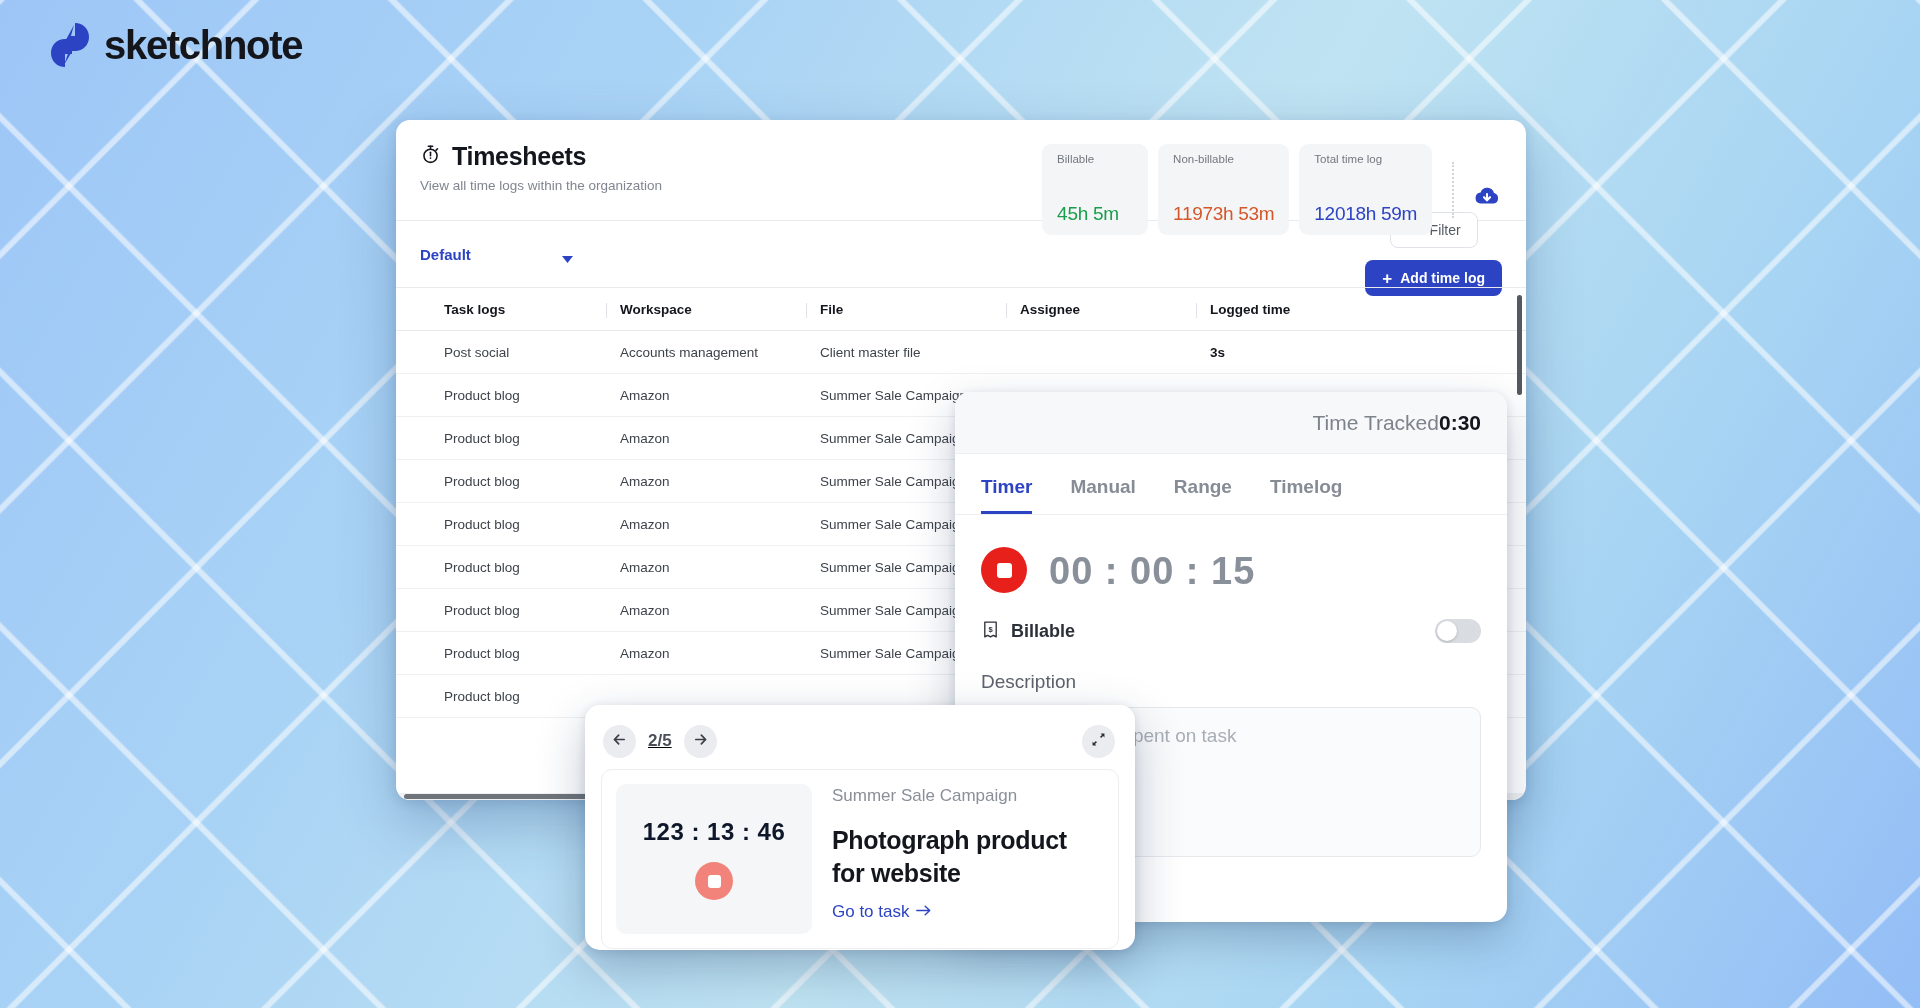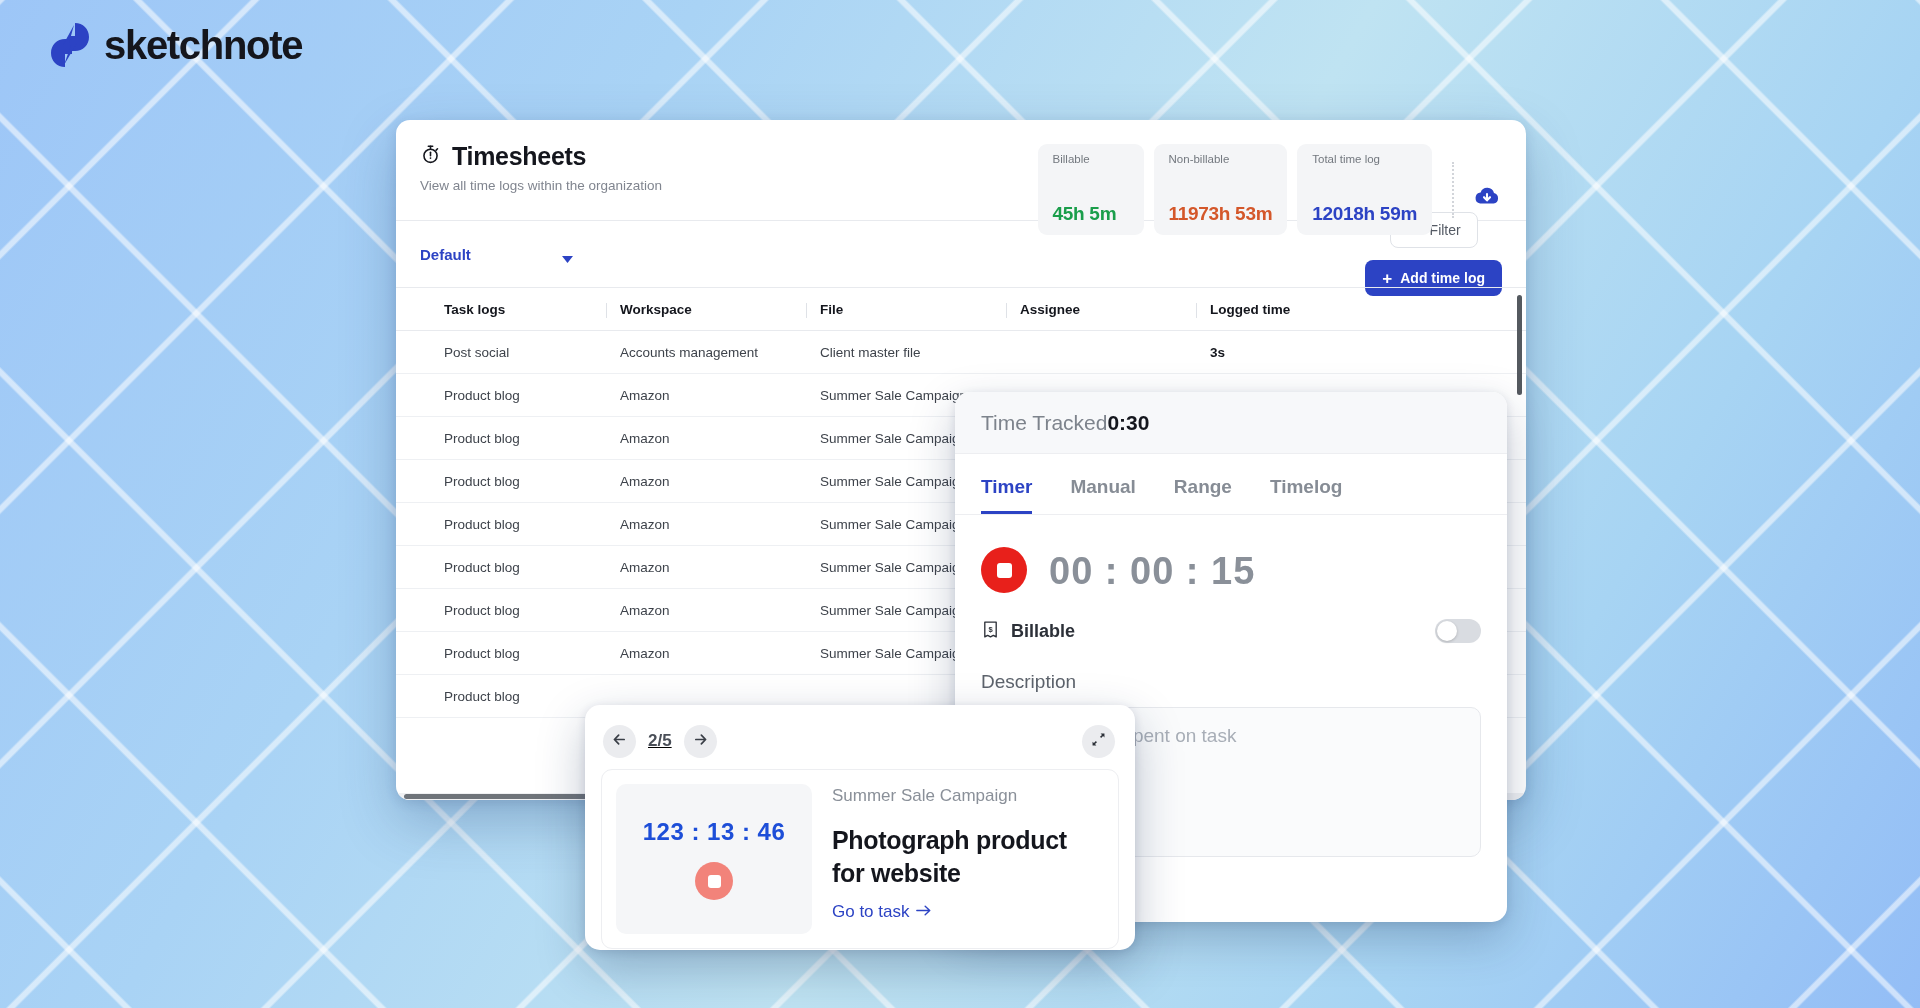--- a/index.html
+++ b/index.html
@@ -47,21 +47,21 @@
   .page-title-row { display: flex; align-items: center; gap: 11px; }
   .page-title { font-size: 25px; font-weight: 700; color: #14161d; letter-spacing: -0.3px; }
   .page-sub { font-size: 13.5px; color: #80858f; margin-top: 7px; }
 
   .stat-group { display: flex; align-items: center; gap: 10px; padding-top: 6px; }
   .stat-card {
     background: #f4f5f7; border-radius: 9px;
     padding: 9px 15px 10px 15px; min-width: 106px;
   }
   .stat-label { font-size: 11.5px; color: #73787f; margin-bottom: 3px; }
-  .stat-value { font-size: 19px; font-weight: 700; letter-spacing: -0.3px; margin-top: 38px; }
+  .stat-value { font-size: 19px; font-weight: 400; letter-spacing: -0.3px; margin-top: 38px; }
   .stat-billable .stat-value { color: #1a9e4b; }
   .stat-nonbillable .stat-value { color: #d4572a; }
   .stat-total .stat-value { color: #2c43c4; }
   .header-sep {
     width: 1px; height: 56px; margin: 0 8px 0 10px;
     border-left: 2px dotted #d2d5da;
   }
   .cloud-dl { width: 30px; height: 30px; margin-top: 12px; cursor: pointer; }
 
   .header-divider { height: 1px; background: #e8eaee; }
@@ -134,21 +134,21 @@
   
   .tt-panel {
     position: absolute; left: 955px; top: 392px;
     width: 552px; height: 530px;
     background: #ffffff; border-radius: 15px;
     box-shadow: 0 18px 45px rgba(25,45,85,0.25), 0 2px 10px rgba(25,45,85,0.12);
     overflow: hidden;
   }
   .tt-head {
     height: 62px; background: #f7f8fa;
-    display: flex; align-items: center; justify-content: flex-start;
+    display: flex; align-items: center; justify-content: flex-end;
     padding: 0 26px; border-bottom: 1px solid #edeef1;
   }
   .tt-title { font-size: 21px; color: #7d838c; }
   .tt-total { font-size: 21px; font-weight: 700; color: #14161d; }
   .tt-tabs {
     display: flex; align-items: flex-end; gap: 38px;
     padding: 22px 26px 0 26px; border-bottom: 1px solid #edeef1;
   }
   .tt-tab {
     font-size: 19px; font-weight: 700; color: #868c95;
@@ -217,21 +217,21 @@
   .mini-count { font-size: 17px; font-weight: 600; color: #4a4f58; }
   .mini-card {
     display: flex; gap: 20px; align-items: flex-start;
     border: 1px solid #edeef1; border-radius: 11px;
     padding: 14px; margin-top: 6px;
   }
   .mini-timebox {
     width: 196px; height: 150px; background: #f5f6f8; border-radius: 10px;
     display: flex; flex-direction: column; align-items: center; justify-content: center; gap: 16px;
   }
-  .mini-digits { font-size: 24px; font-weight: 700; color: #1d4ed8; letter-spacing: 0.5px; }
+  .mini-digits { font-size: 24px; font-weight: 700; color: #0f172a; letter-spacing: 0.5px; }
   .stop-btn-sm {
     width: 38px; height: 38px; border-radius: 50%; background: #f2837a;
     display: flex; align-items: center; justify-content: center;
     cursor: pointer; border: none;
   }
   .stop-btn-sm .sq { width: 13px; height: 13px; background: #fff; border-radius: 3px; }
   .mini-info { padding-top: 2px; }
   .mini-ws { font-size: 17px; color: #8a9099; }
   .mini-task {
     font-size: 25px; font-weight: 700; color: #14161d;

